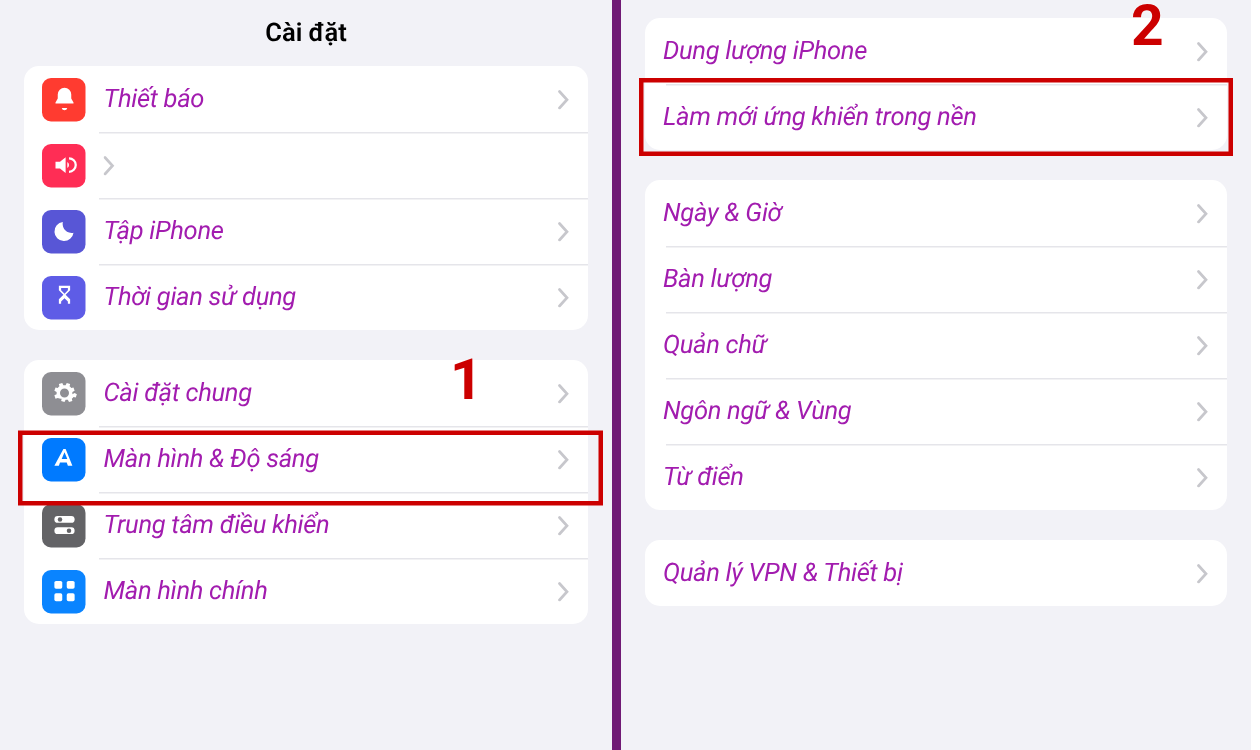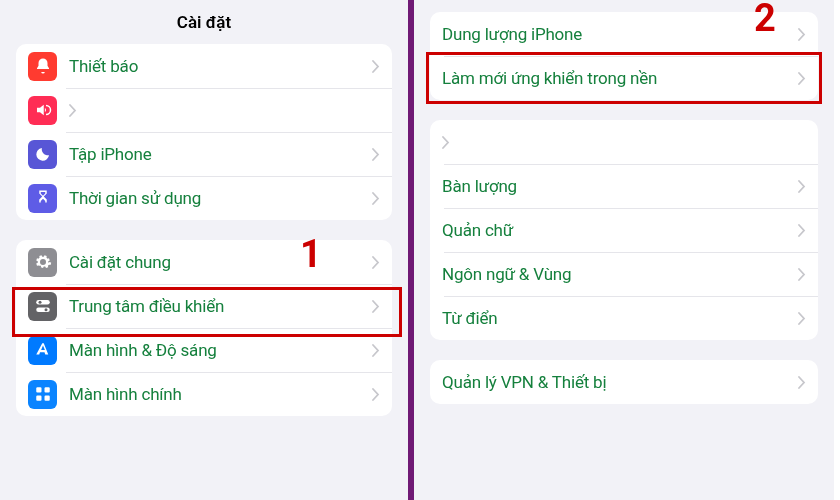--- a/index.html
+++ b/index.html
@@ -9,21 +9,21 @@
     .pane-right { width: 420px; }
     .title-bar { height: 44px; display: flex; align-items: center; justify-content: center; font-size: 17px; font-weight: 600; color: #000; }
     .group { margin: 0 16px 20px 16px; background: #fff; border-radius: 10px; overflow: hidden; }
     .group-right-first { margin-top: 12px; }
     .row { display: flex; align-items: center; height: 44px; padding: 0 12px; position: relative; }
     .row + .row::before { content: ""; position: absolute; top: 0; height: 1px; background: #e5e5ea; }
     .pane-left .row + .row::before { left: 50px; right: 0; }
     .pane-right .row + .row::before { left: 14px; right: 0; }
     .icon { width: 29px; height: 29px; border-radius: 6px; margin-right: 12px; display: flex; align-items: center; justify-content: center; flex-shrink: 0; color: #fff; }
     .icon svg { width: 18px; height: 18px; }
-    .label { flex: 1; font-size: 17px; color: #15803d; letter-spacing: -0.2px; white-space: nowrap; overflow: hidden; text-overflow: ellipsis; }
+    .label { flex: 1; font-size: 17px; color: #a21caf; letter-spacing: -0.2px; white-space: nowrap; overflow: hidden; text-overflow: ellipsis; font-style: italic; }
     .chev { width: 8px; color: #c7c7cc; flex-shrink: 0; }
     .chev svg { width: 8px; height: 13px; display: block; }
     .highlight { position: absolute; border: 3px solid #cc0000; pointer-events: none; z-index: 5; }
     .step-num { position: absolute; font-size: 38px; font-weight: 700; color: #cc0000; z-index: 6; text-shadow: 0 0 2px rgba(255,255,255,.6); }
     .ic-red { background: #ff3b30; }
     .ic-pink { background: #ff2d55; }
     .ic-indigo { background: #5856d6; }
     .ic-purple { background: #5e5ce6; }
     .ic-gray { background: #8e8e93; }
     .ic-darkgray { background: #636366; }
@@ -98,49 +98,49 @@
           </svg>
       </span>
       <span class="label">Cài đặt chung</span>
       <span class="chev">
           <svg viewBox="0 0 8 13">
             <path d="M1 1l5 5.5L1 12" stroke="currentColor" stroke-width="1.8" fill="none" stroke-linecap="round"></path>
           </svg>
         </span>
     </div>
     <div class="row">
+      <span class="icon ic-blue">
+        <svg viewBox="0 0 24 24" fill="currentColor">
+            <path d="M3 18h4l1-3h6l1 3h4L13 3h-2L3 18zm6.5-6L12 6l2.5 6h-5z"></path>
+          </svg>
+      </span>
+      <span class="label">Màn hình &amp; Độ sáng</span>
+      <span class="chev">
+          <svg viewBox="0 0 8 13">
+            <path d="M1 1l5 5.5L1 12" stroke="currentColor" stroke-width="1.8" fill="none" stroke-linecap="round"></path>
+          </svg>
+        </span>
+    </div>
+    <div class="row">
       <span class="icon ic-darkgray">
         <svg viewBox="0 0 24 24" fill="currentColor">
             <rect x="3" y="4" width="18" height="6" rx="3"></rect>
             <rect x="3" y="14" width="18" height="6" rx="3"></rect>
             <circle cx="8" cy="7" r="2" fill="#636366"></circle>
             <circle cx="16" cy="17" r="2" fill="#636366"></circle>
           </svg>
       </span>
       <span class="label">Trung tâm điều khiển</span>
       <span class="chev">
           <svg viewBox="0 0 8 13">
             <path d="M1 1l5 5.5L1 12" stroke="currentColor" stroke-width="1.8" fill="none" stroke-linecap="round"></path>
           </svg>
         </span>
     </div>
     <div class="row">
-      <span class="icon ic-blue">
-        <svg viewBox="0 0 24 24" fill="currentColor">
-            <path d="M3 18h4l1-3h6l1 3h4L13 3h-2L3 18zm6.5-6L12 6l2.5 6h-5z"></path>
-          </svg>
-      </span>
-      <span class="label">Màn hình &amp; Độ sáng</span>
-      <span class="chev">
-          <svg viewBox="0 0 8 13">
-            <path d="M1 1l5 5.5L1 12" stroke="currentColor" stroke-width="1.8" fill="none" stroke-linecap="round"></path>
-          </svg>
-        </span>
-    </div>
-    <div class="row">
       <span class="icon ic-blue2">
         <svg viewBox="0 0 24 24" fill="currentColor">
             <rect x="3" y="3" width="7" height="7" rx="1.5"></rect>
             <rect x="14" y="3" width="7" height="7" rx="1.5"></rect>
             <rect x="3" y="14" width="7" height="7" rx="1.5"></rect>
             <rect x="14" y="14" width="7" height="7" rx="1.5"></rect>
           </svg>
       </span>
       <span class="label">Màn hình chính</span>
       <span class="chev">
@@ -170,20 +170,21 @@
       <span class="chev">
           <svg viewBox="0 0 8 13">
             <path d="M1 1l5 5.5L1 12" stroke="currentColor" stroke-width="1.8" fill="none" stroke-linecap="round"></path>
           </svg>
         </span>
     </div>
   </div>
 
   <div class="group">
     <div class="row">
+      <span class="label">Ngày &amp; Giờ</span>
       <span class="chev">
           <svg viewBox="0 0 8 13">
             <path d="M1 1l5 5.5L1 12" stroke="currentColor" stroke-width="1.8" fill="none" stroke-linecap="round"></path>
           </svg>
         </span>
     </div>
     <div class="row">
       <span class="label">Bàn lượng</span>
       <span class="chev">
           <svg viewBox="0 0 8 13">

